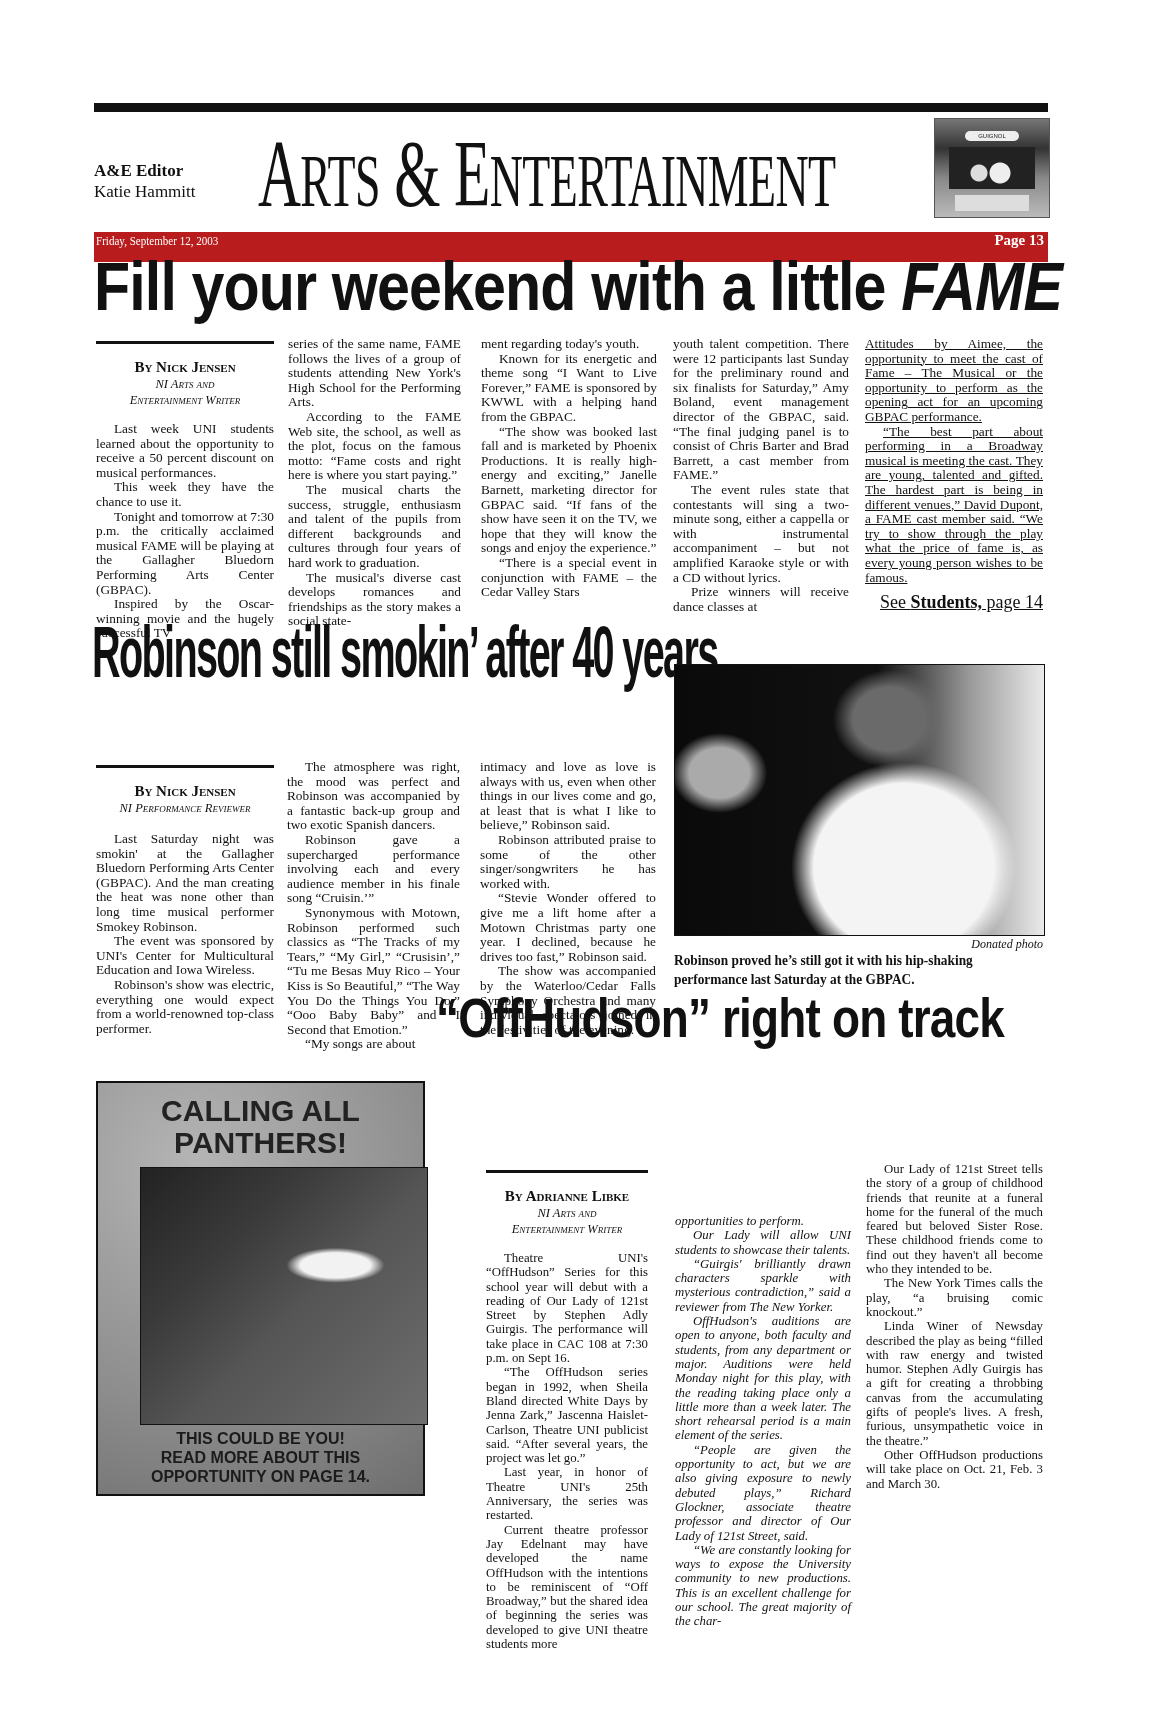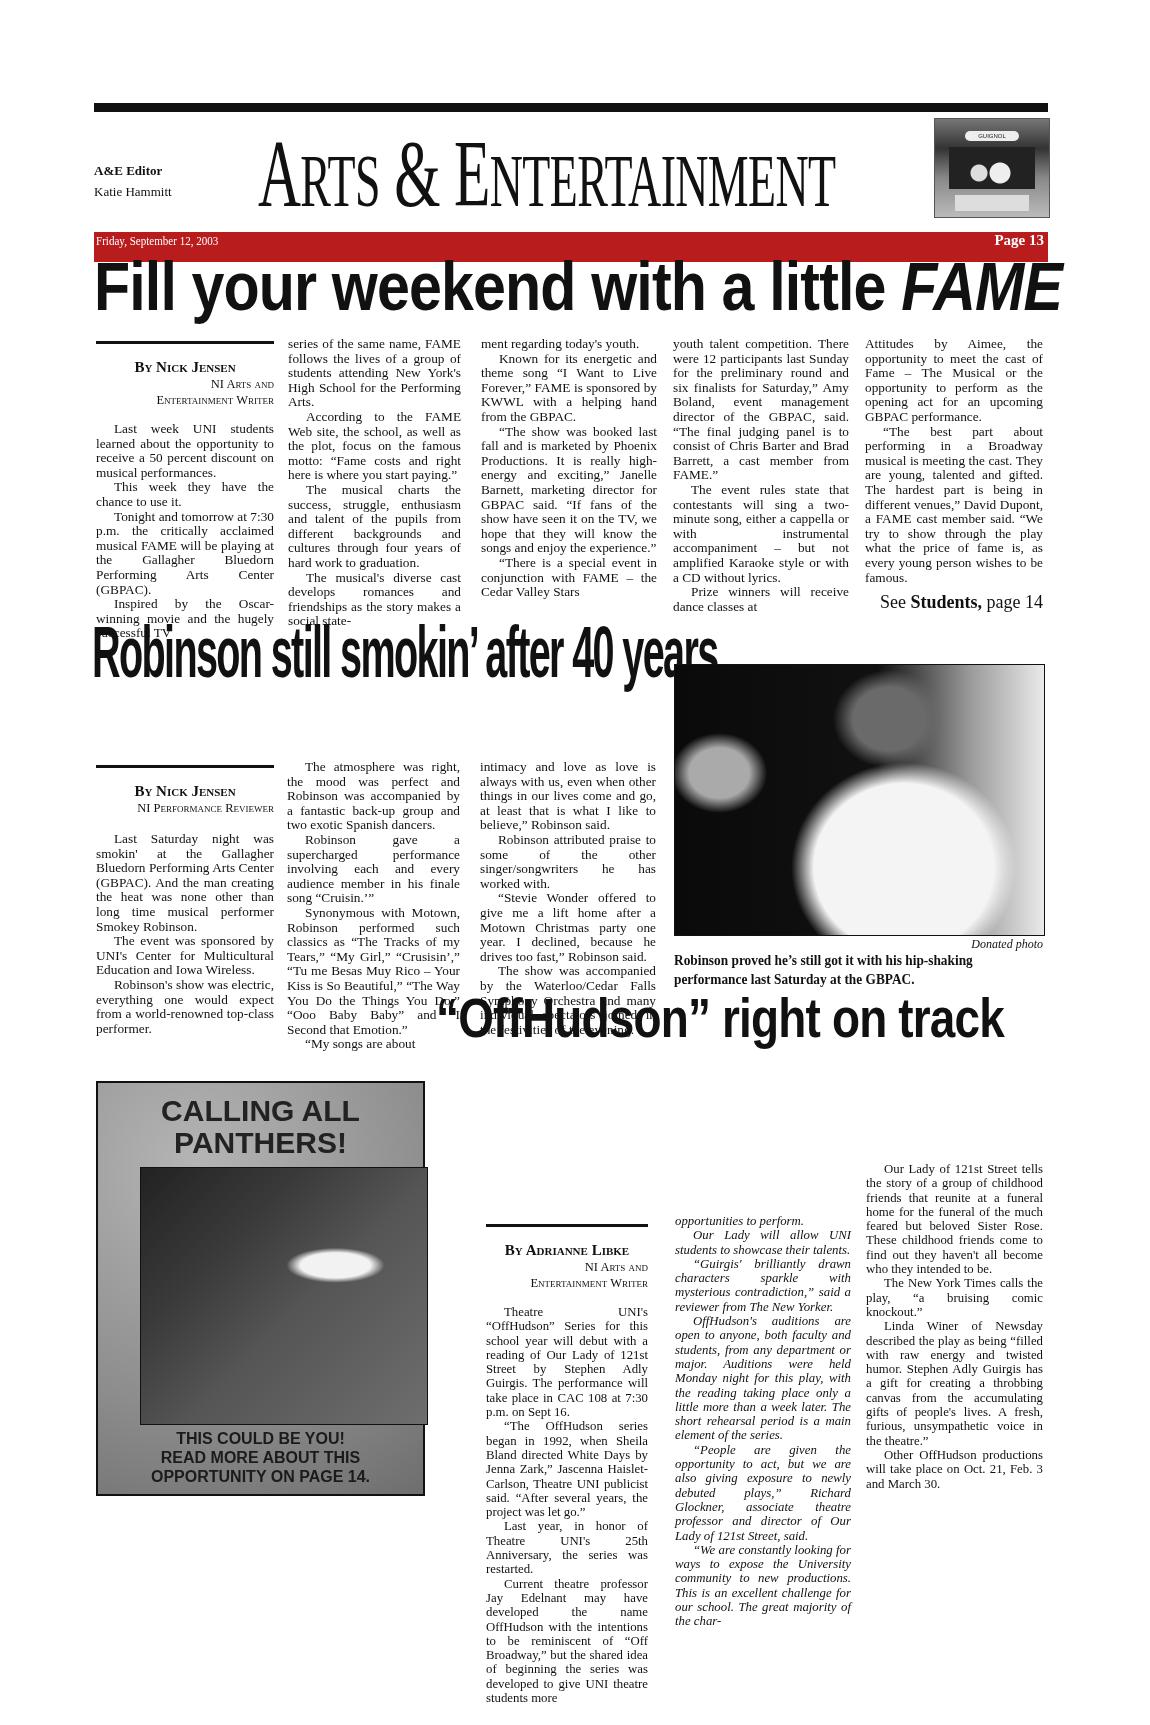--- a/index.html
+++ b/index.html
@@ -1,38 +1,38 @@
 <!DOCTYPE html>
 <html><head>
 <meta charset="utf-8">
 <style>
   html, body { margin:0; padding:0; background:#ffffff; }
   body { width:1150px; height:1725px; position:relative; overflow:hidden; font-family:"Liberation Serif", serif; color:#111; }
   .abs { position:absolute; }
   .rule-top { left:94px; top:103px; width:954px; height:9px; background:#111; }
-  .editor { left:94px; top:160px; font-family:"Liberation Serif", serif; font-size:13px; line-height:21px; }
+  .editor { left:94px; top:160px; font-family:"Liberation Serif", serif; font-size:17px; line-height:21px; }
   .editor .lbl { font-weight:bold; }
   .masthead { left:258px; top:122px; width:620px; height:104px; font-family:"Liberation Serif", serif; font-size:96px; line-height:104px; letter-spacing:-1px; transform:scaleX(0.62); transform-origin:left top; white-space:nowrap; }
   .masthead .small { font-size:74px; }
   .guignol { left:934px; top:118px; width:114px; height:98px; background:linear-gradient(#777,#333 30%,#888 60%,#bbb); border:1px solid #555; }
   .guignol .sign { position:absolute; left:30px; top:12px; width:54px; height:10px; background:#eee; border-radius:6px; font-size:6px; text-align:center; line-height:10px; font-family:"Liberation Sans", sans-serif; color:#222; }
   .guignol .stage { position:absolute; left:14px; top:28px; width:86px; height:42px; background:#222; }
   .guignol .puppets { position:absolute; left:26px; top:42px; width:60px; height:24px; background:radial-gradient(circle at 30% 50%, #ddd 0 8px, transparent 9px), radial-gradient(circle at 65% 50%, #eee 0 10px, transparent 11px); }
   .guignol .plaque { position:absolute; left:20px; top:76px; width:74px; height:16px; background:#ddd; }
   .dateband { left:94px; top:232px; width:954px; height:30px; background:#b91c1c; color:#fff; }
   .dateband .date { position:absolute; left:2px; top:0; font-size:13px; line-height:17px; font-family:"Liberation Serif", serif; transform:scaleX(0.85); transform-origin:left; white-space:nowrap; }
   .dateband .page { position:absolute; right:4px; top:0; font-size:15px; line-height:17px; font-weight:bold; font-family:"Liberation Serif", serif; }
   .headline1 { left:94px; top:247px; width:960px; font-family:"Liberation Sans", sans-serif; font-weight:bold; font-size:68px; line-height:78px; letter-spacing:-1px; white-space:nowrap; transform:scaleX(0.87); transform-origin:left top; }
   .headline1 i { font-style:italic; }
   .col { position:absolute; font-size:13.3px; line-height:14.6px; text-align:justify; }
   .col p { margin:0; text-indent:18px; }
   .col p.noind { text-indent:0; }
   .byline { text-align:center; border-top:3px solid #111; padding-top:14px; }
   .byline .name { font-weight:bold; font-size:15px; line-height:18px; font-variant:small-caps; }
-  .byline .title { font-size:12.5px; line-height:16px; font-variant:small-caps;text-align:right; }
+  .byline .title { font-style:italic; font-size:12.5px; line-height:16px; font-variant:small-caps; }
   .seeline { text-align:right; font-size:18px; }
   .headline2 { left:92px; top:612px; width:580px; font-family:"Liberation Sans", sans-serif; font-weight:bold; font-size:72px; line-height:80px; letter-spacing:-3px; transform:scaleX(0.55); transform-origin:left top; white-space:nowrap; }
   .photo-smokey { left:674px; top:664px; width:369px; height:270px; border:1px solid #111; background:
       radial-gradient(ellipse 80px 70px at 58% 20%, #6a6a6a 0 45%, transparent 70%),
       radial-gradient(ellipse 150px 140px at 62% 75%, #f4f4f4 0 60%, transparent 75%),
       radial-gradient(ellipse 60px 50px at 12% 40%, #aaa 0 50%, transparent 80%),
       linear-gradient(90deg, #0a0a0a 0%, #111 55%, #9a9a9a 80%, #eaeaea 100%); }
   .credit { left:674px; top:937px; width:369px; text-align:right; font-style:italic; font-size:12px; font-family:"Liberation Serif", serif; }
   .caption { left:674px; top:951px; width:369px; font-family:"Liberation Serif", serif; font-weight:bold; font-size:14.5px; line-height:19px; transform:scaleX(0.92); transform-origin:left top; }
   .headline3 { left:436px; top:985px; width:640px; font-family:"Liberation Sans", sans-serif; font-weight:bold; font-size:56px; line-height:66px; white-space:nowrap; letter-spacing:-1px; transform:scaleX(0.82); transform-origin:left top; }
@@ -95,21 +95,21 @@
   <p>“The show was booked last fall and is marketed by Phoenix Productions. It is really high-energy and exciting,” Janelle Barnett, marketing director for GBPAC said. “If fans of the show have seen it on the TV, we hope that they will know the songs and enjoy the experience.”</p>
   <p>“There is a special event in conjunction with FAME – the Cedar Valley Stars</p>
 </div>
 
 <div class="col" style="left:673px;top:337px;width:176px;">
   <p class="noind">youth talent competition. There were 12 participants last Sunday for the preliminary round and six finalists for Saturday,” Amy Boland, event management director of the GBPAC, said. “The final judging panel is to consist of Chris Barter and Brad Barrett, a cast member from FAME.”</p>
   <p>The event rules state that contestants will sing a two-minute song, either a cappella or with instrumental accompaniment – but not amplified Karaoke style or with a CD without lyrics.</p>
   <p>Prize winners will receive dance classes at</p>
 </div>
 
-<div class="col" style="left:865px;top:337px;width:178px;">
+<div class="col" style="left:865px;top:337px;width:178px;text-decoration:underline;">
   <p class="noind">Attitudes by Aimee, the opportunity to meet the cast of Fame – The Musical or the opportunity to perform as the opening act for an upcoming GBPAC performance.</p>
   <p>“The best part about performing in a Broadway musical is meeting the cast. They are young, talented and gifted. The hardest part is being in different venues,” David Dupont, a FAME cast member said. “We try to show through the play what the price of fame is, as every young person wishes to be famous.</p>
   <div class="seeline" style="margin-top:10px;"><span>See </span><b>Students,</b><span> page 14</span></div>
 </div>
 
 <div class="abs headline2">Robinson still smokin’ after 40 years</div>
 
 <div class="col" style="left:96px;top:765px;width:178px;">
   <div class="byline">
     <div class="name">By Nick Jensen</div>
@@ -146,21 +146,21 @@
   <div class="ad-photo"></div>
   <div class="ad-foot">
     <div>THIS COULD BE YOU!</div>
     <div>READ MORE ABOUT THIS</div>
     <div>OPPORTUNITY ON PAGE 14.</div>
   </div>
 </div>
 
 <div class="abs headline3">“OffHudson” right on track</div>
 
-<div class="col" style="left:486px;top:1224px;width:162px;font-size:12.8px;line-height:14.3px;">
+<div class="col" style="left:486px;top:1170px;width:162px;font-size:12.8px;line-height:14.3px;">
   <div class="byline">
     <div class="name">By Adrianne Libke</div>
     <div class="title">NI Arts and</div>
     <div class="title" style="margin-bottom:14px;">Entertainment Writer</div>
   </div>
   <p>Theatre UNI's “OffHudson” Series for this school year will debut with a reading of Our Lady of 121st Street by Stephen Adly Guirgis. The performance will take place in CAC 108 at 7:30 p.m. on Sept 16.</p>
   <p>“The OffHudson series began in 1992, when Sheila Bland directed White Days by Jenna Zark,” Jascenna Haislet-Carlson, Theatre UNI publicist said. “After several years, the project was let go.”</p>
   <p>Last year, in honor of Theatre UNI's 25th Anniversary, the series was restarted.</p>
   <p>Current theatre professor Jay Edelnant may have developed the name OffHudson with the intentions to be reminiscent of “Off Broadway,” but the shared idea of beginning the series was developed to give UNI theatre students more</p>
 </div>

